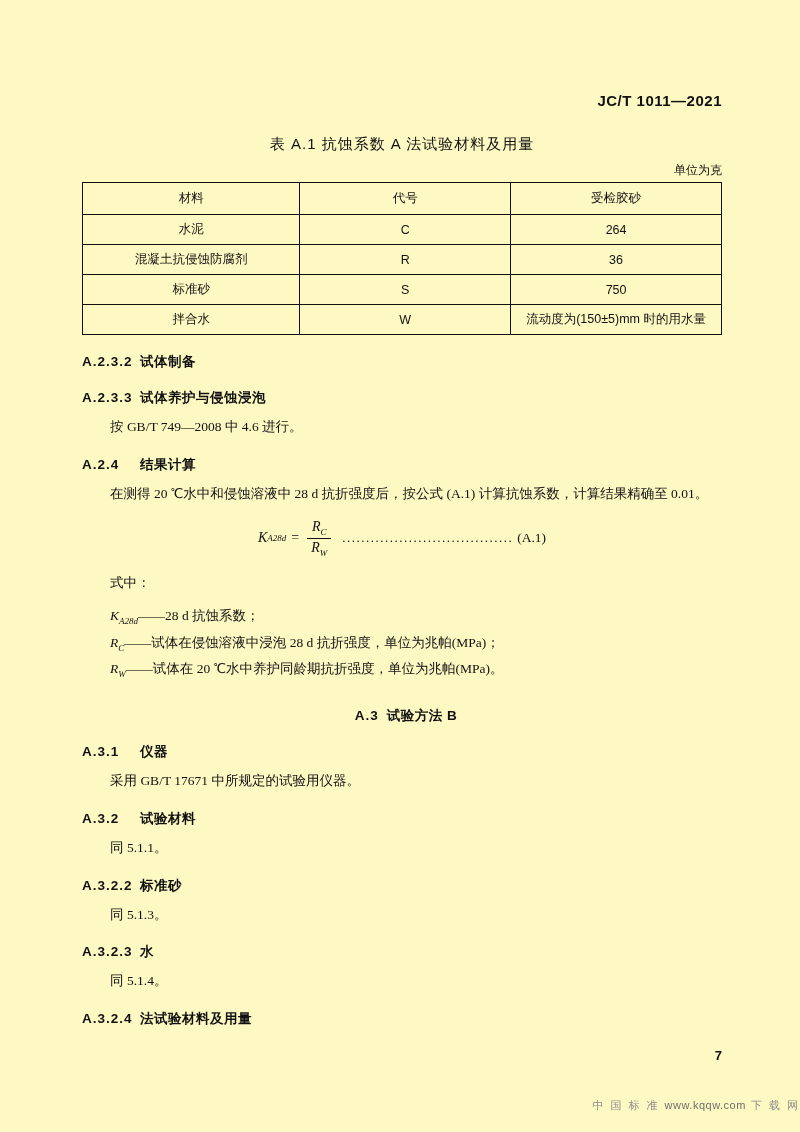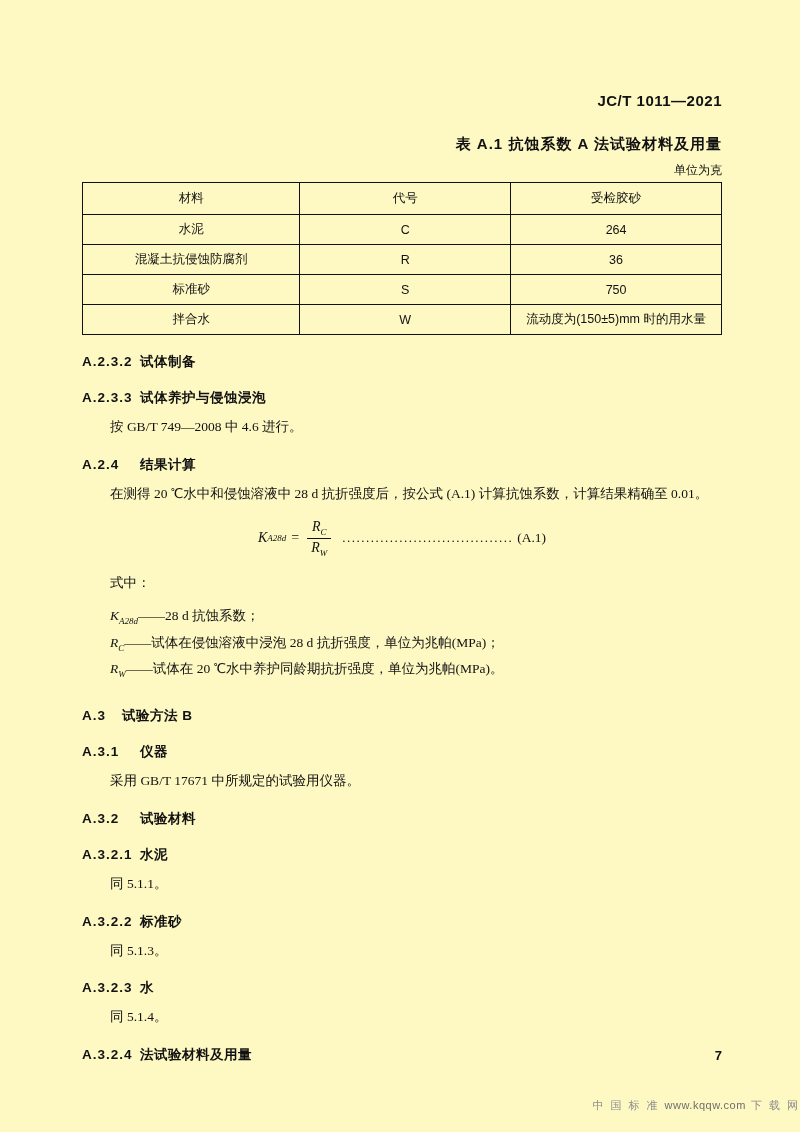--- a/index.html
+++ b/index.html
@@ -29,23 +29,23 @@
     text-align: right;
     font-family: "Liberation Sans", sans-serif;
     font-weight: bold;
     font-size: 15px;
     letter-spacing: 0.5px;
     margin-bottom: 26px;
   }
 
   
   .table-caption {
-    text-align: right;
+    text-align: center;
     font-size: 15px;
-    font-weight: bold;
+    font-weight: normal;
     font-family: "Liberation Sans", sans-serif;
     letter-spacing: 1px;
     margin-bottom: 8px;
   }
   .unit-note {
     text-align: right;
     font-size: 12px;
     margin-bottom: 3px;
     font-family: "Liberation Sans", sans-serif;
   }
@@ -231,36 +231,33 @@
     </div>
 
     <p class="body">式中：</p>
 
     <div class="deflist">
       <div><span class="ital">K</span><span class="sub">A28d</span>——28 d 抗蚀系数；</div>
       <div><span class="ital">R</span><span class="sub">C</span>——试体在侵蚀溶液中浸泡 28 d 抗折强度，单位为兆帕(MPa)；</div>
       <div><span class="ital">R</span><span class="sub">W</span>——试体在 20 ℃水中养护同龄期抗折强度，单位为兆帕(MPa)。</div>
     </div>
 
-    <h3 class="clause wide" style="margin-top:24px;">
+    <h3 class="clause wide" style="margin-top:24px;text-align:center;">
       <span class="num">A.3</span><span>试验方法 B</span>
     </h3>
 
     <h3 class="clause">
       <span class="num">A.3.1</span><span>仪器</span>
     </h3>
     <p class="body">采用 GB/T 17671 中所规定的试验用仪器。</p>
 
     <h3 class="clause">
       <span class="num">A.3.2</span><span>试验材料</span>
     </h3>
 
-    <h3 class="clause">
-      <span class="num">A.3.2.1</span><span>水泥</span>
-    </h3>
     <p class="body">同 5.1.1。</p>
 
     <h3 class="clause">
       <span class="num">A.3.2.2</span><span>标准砂</span>
     </h3>
     <p class="body">同 5.1.3。</p>
 
     <h3 class="clause">
       <span class="num">A.3.2.3</span><span>水</span>
     </h3>

